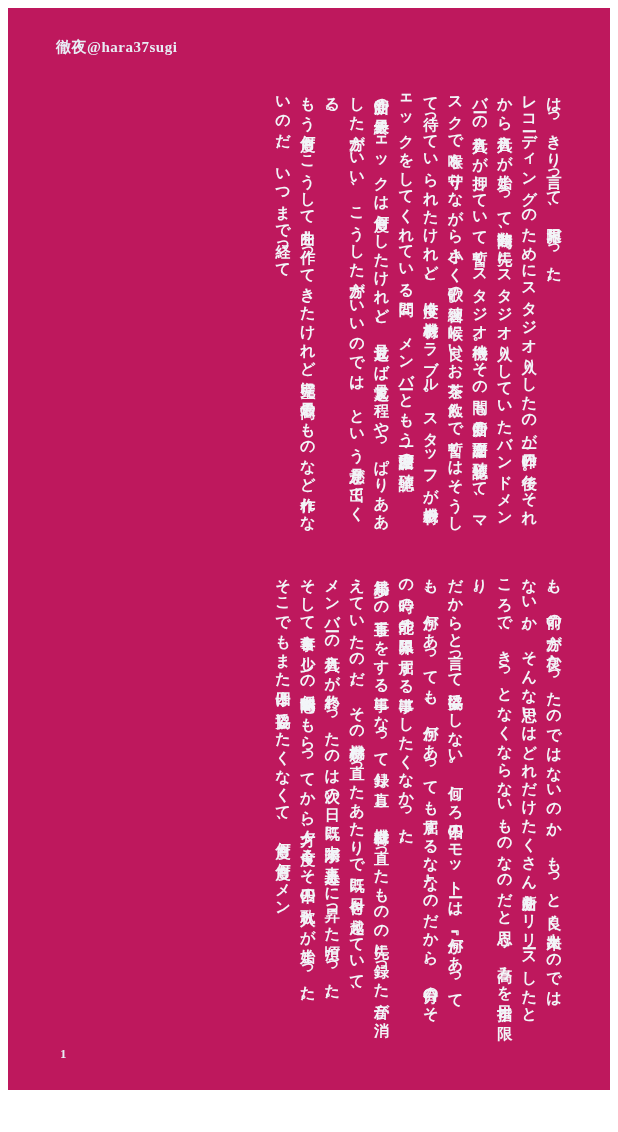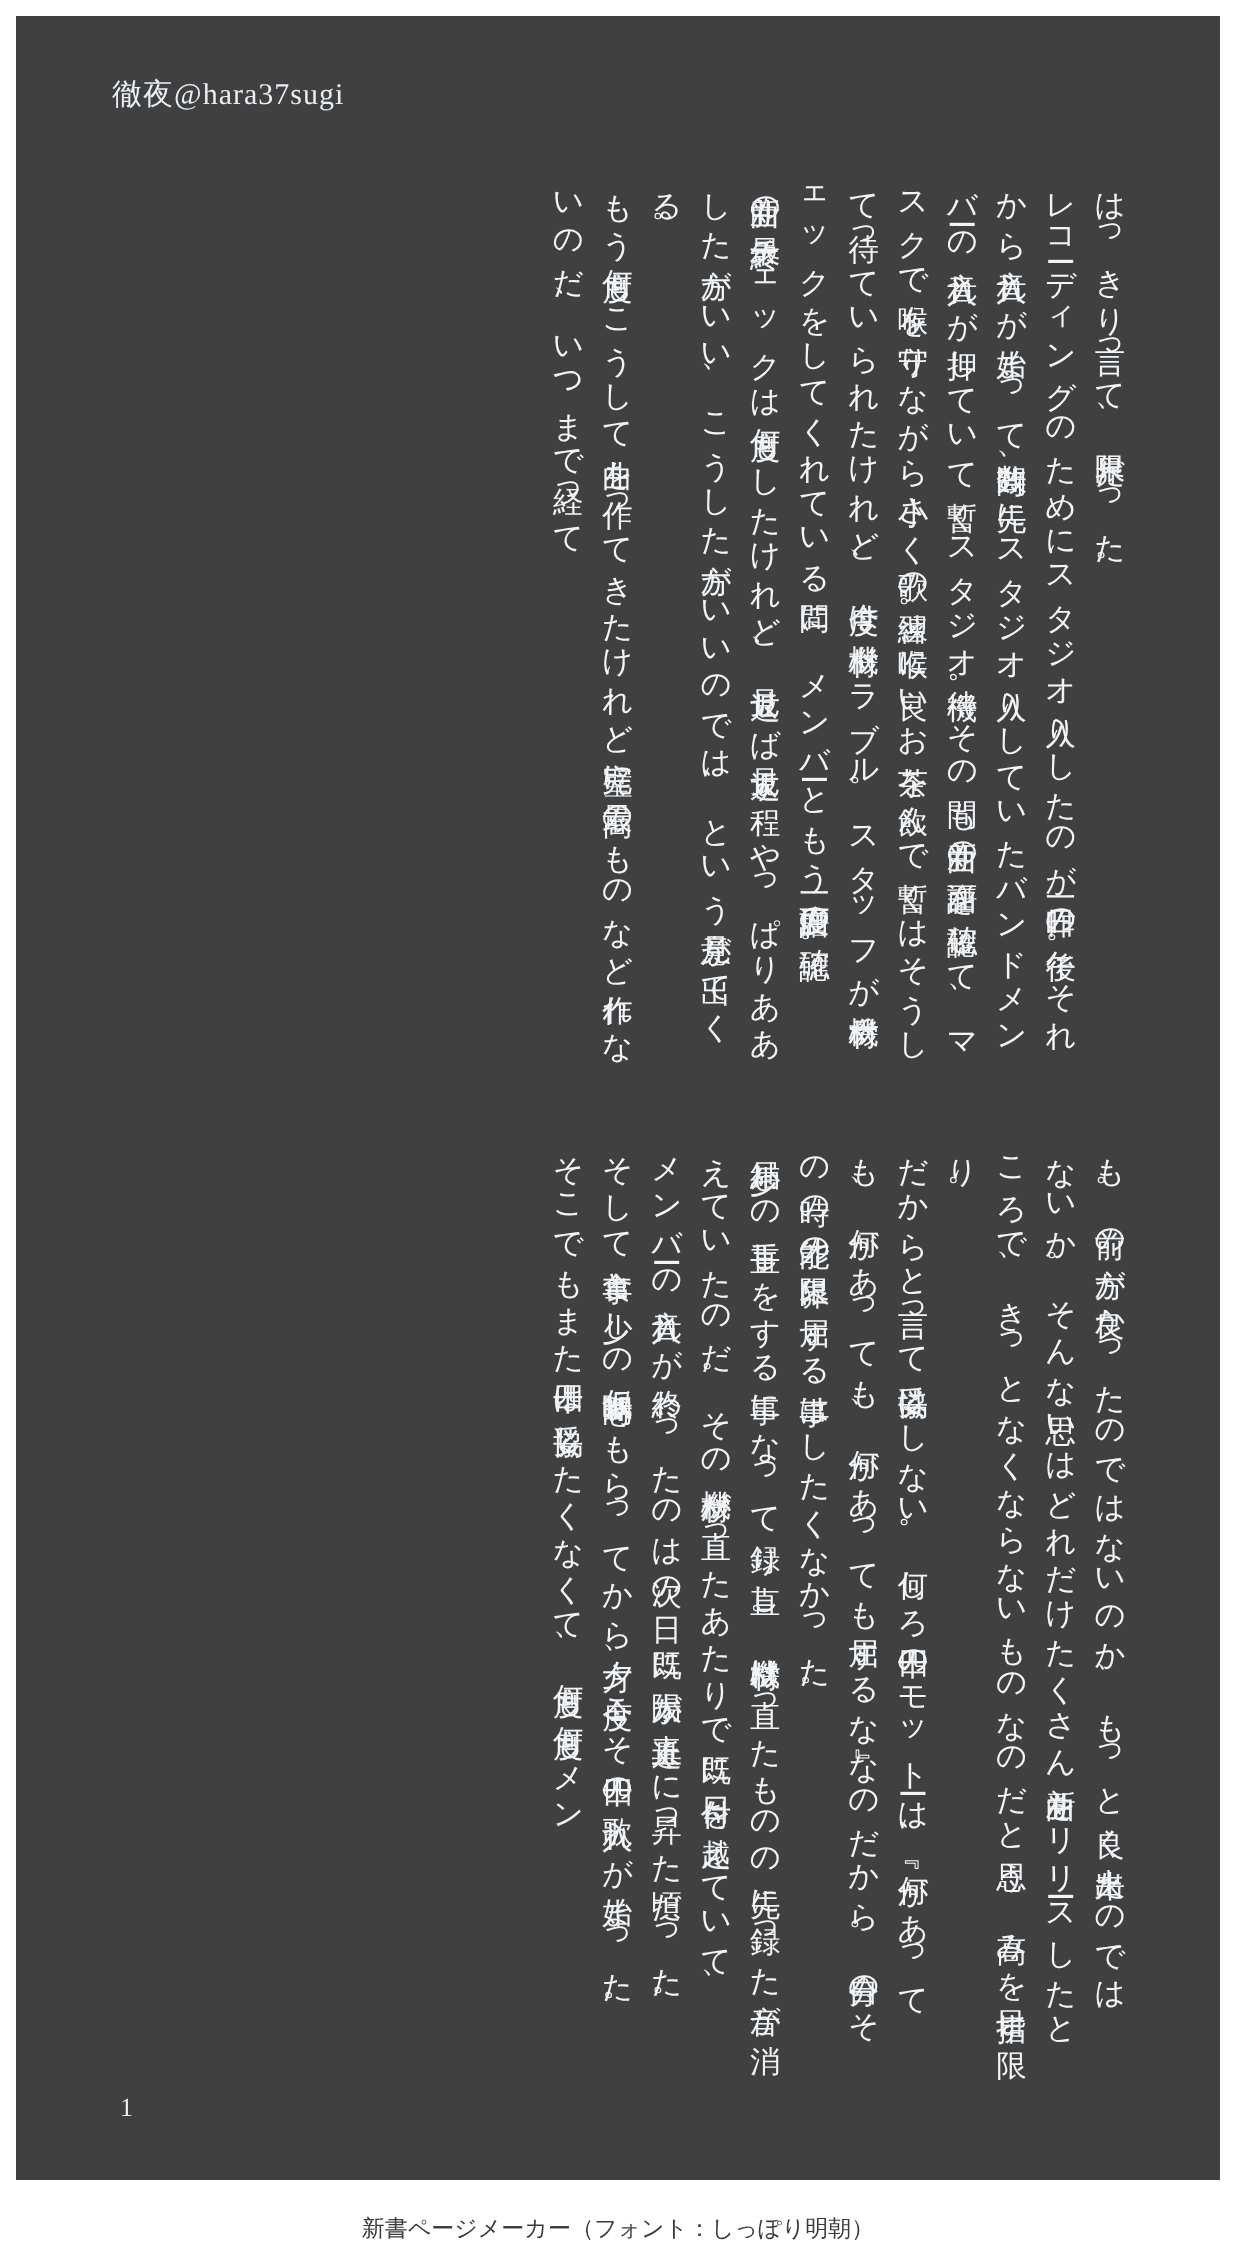--- a/index.html
+++ b/index.html
@@ -21,23 +21,24 @@
     background: #ffffff;
     box-sizing: border-box;
   }
 
   .sheet {
     position: absolute;
     left: 8px;
     top: 8px;
     width: 602px;
     height: 1082px;
-    background: #404040;
+    background: #be185d;
     box-sizing: border-box;
     overflow: hidden;
+    font-weight: bold;
   }
 
   .author {
     position: absolute;
     left: 48px;
     top: 30px;
     color: #e8eef5;
     font-size: 15px;
     letter-spacing: 0.5px;
     font-family: "Liberation Serif", "DejaVu Serif", serif;
@@ -104,14 +105,13 @@
 もう何度もこうして曲を作ってきたけれど完璧に最高のものなど作れないのだ、いつまで経って</div>
 
     <div class="vblock" id="block-lower">も。前の方が良かったのではないのか、もっと良く出来たのではないか。そんな思いはどれだけたくさん新曲をリリースしたところで、きっとなくならないものなのだと思う。高みを目指す限り。
 だからと言って妥協はしない。何しろ十四のモットーは、『何があっても、何があっても、何があっても屈するな』なのだから。自分のその時の才能の限界に屈する事はしたくなかった。
 結局少しの手直しをする事になって録り直し。機材は直ったものの先に録った音が消えていたのだ。その機材が直ったあたりで既に日付を越えていて、メンバーの音入れが終わったのは次の日、既に太陽が真上近くに昇った頃だった。
 そして食事と少しの仮眠時間をもらってから夕方、今度こそ十四の歌入れが始まった。そこでもまた十四は妥協したくなくて、何度も何度もメン</div>
 
     <div class="page-number">1</div>
   </div>
 
-  <div class="footer">新書ページメーカー（フォント：しっぽり明朝）</div>
 </div>
 
 </body></html>

